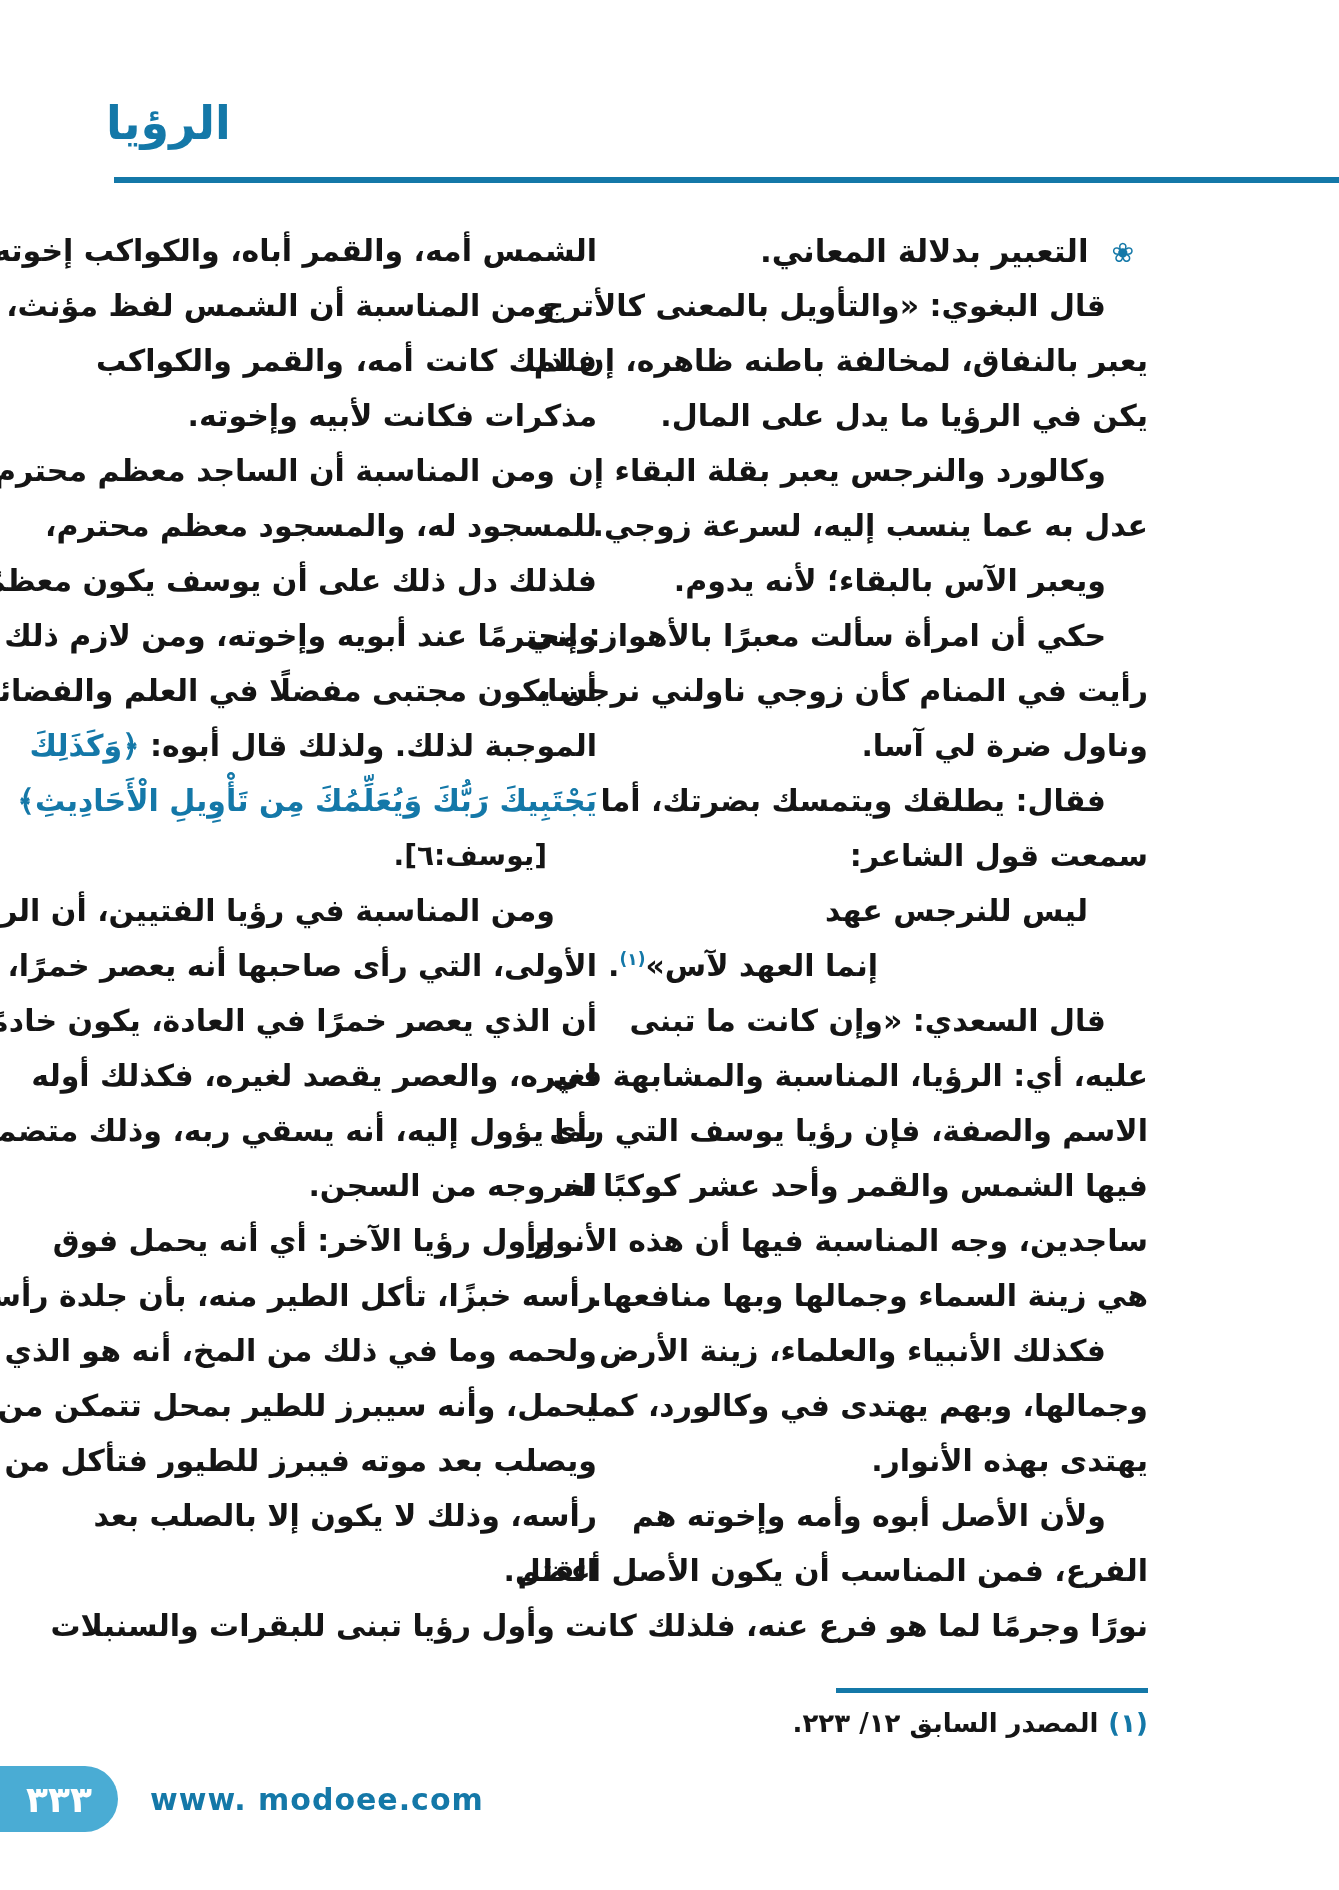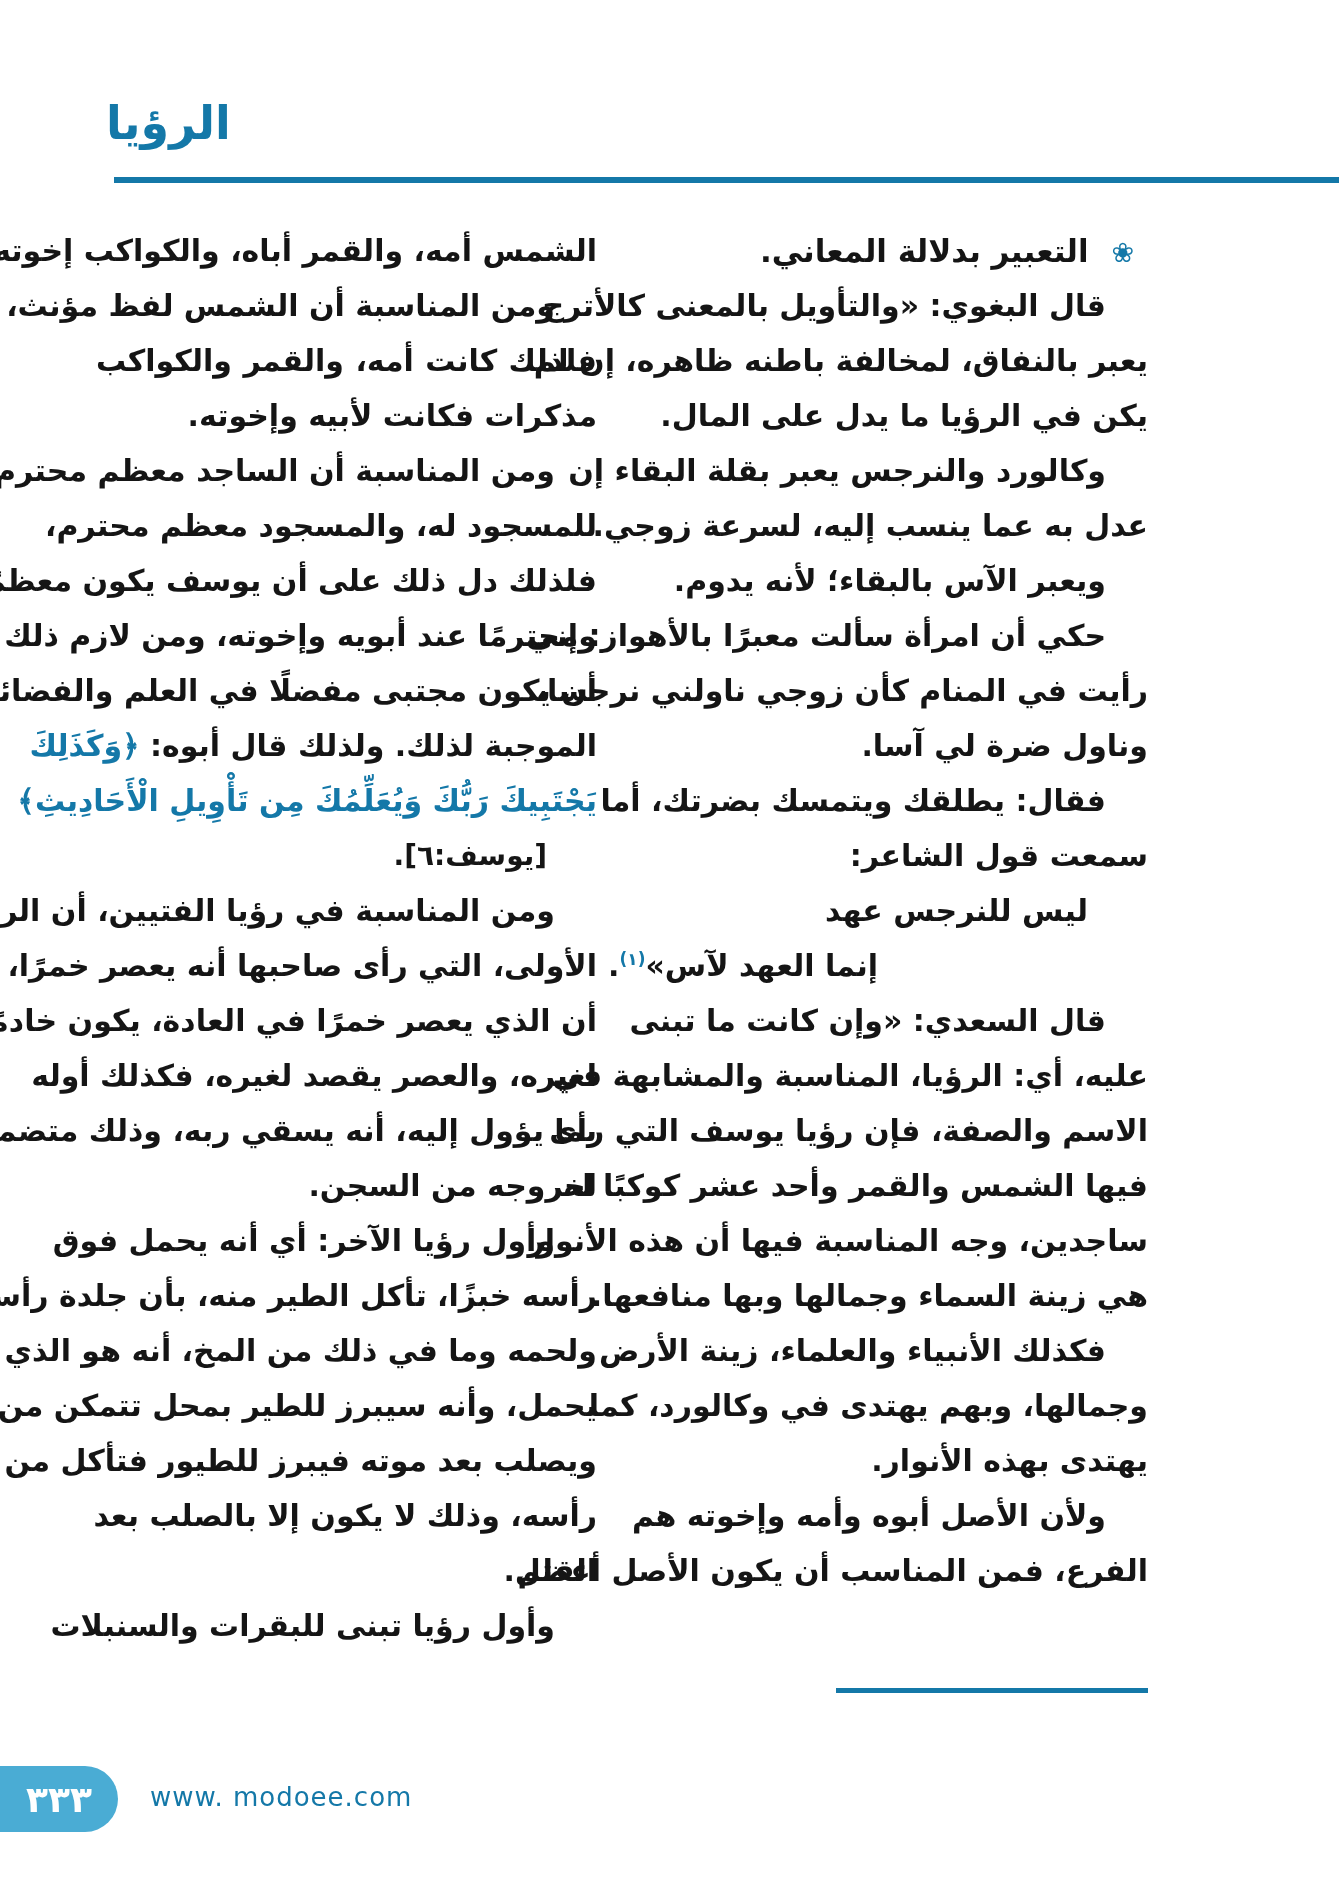--- a/index.html
+++ b/index.html
@@ -64,21 +64,21 @@
     width:118px;height:66px;
     background:var(--pill);
     border-radius:0 33px 33px 0;
     display:flex;align-items:center;justify-content:center;
     color:#ffffff;font-size:36px;font-weight:700;
   }
   .website{
     position:absolute;left:150px;top:1782px;
     direction:ltr;
     color:var(--accent);
-    font-size:26px;font-weight:400;
+    font-size:30px;font-weight:700;
     letter-spacing:1px;
   }
 </style>
 </head>
 <body>
 
 <div class="page" style="--accent: #1478a8; --pill: #4aacd4;">
 
   <div class="book-title">الرؤيا</div>
   <div class="header-rule"></div>
@@ -103,20 +103,21 @@
         <div class="line justify">عليه، أي: الرؤيا، المناسبة والمشابهة في</div>
         <div class="line justify">الاسم والصفة، فإن رؤيا يوسف التي رأى</div>
         <div class="line justify">فيها الشمس والقمر وأحد عشر كوكبًا له</div>
         <div class="line justify">ساجدين، وجه المناسبة فيها أن هذه الأنوار</div>
         <div class="line end">هي زينة السماء وجمالها وبها منافعها.</div>
         <div class="line first">فكذلك الأنبياء والعلماء، زينة الأرض</div>
         <div class="line justify">وجمالها، وبهم يهتدى في وكالورد، كما</div>
         <div class="line end">يهتدى بهذه الأنوار.</div>
         <div class="line first">ولأن الأصل أبوه وأمه وإخوته هم</div>
         <div class="line justify">الفرع، فمن المناسب أن يكون الأصل أعظم</div>
+        <div class="line justify">نورًا وجرمًا لما هو فرع عنه، فلذلك كانت</div>
       </div>
     <div class="col" id="col-left">
         <div class="line end">الشمس أمه، والقمر أباه، والكواكب إخوته.</div>
         <div class="line first">ومن المناسبة أن الشمس لفظ مؤنث،</div>
         <div class="line justify">فلذلك كانت أمه، والقمر والكواكب</div>
         <div class="line end">مذكرات فكانت لأبيه وإخوته.</div>
         <div class="line first">ومن المناسبة أن الساجد معظم محترم</div>
         <div class="line justify">للمسجود له، والمسجود معظم محترم،</div>
         <div class="line justify">فلذلك دل ذلك على أن يوسف يكون معظمًا</div>
         <div class="line justify">ومحترمًا عند أبويه وإخوته، ومن لازم ذلك</div>
@@ -135,19 +136,22 @@
         <div class="line justify">ولحمه وما في ذلك من المخ، أنه هو الذي</div>
         <div class="line justify">يحمل، وأنه سيبرز للطير بمحل تتمكن من</div>
         <div class="line justify">ويصلب بعد موته فيبرز للطيور فتأكل من</div>
         <div class="line justify">رأسه، وذلك لا يكون إلا بالصلب بعد</div>
         <div class="line end">القتل.</div>
         <div class="line first">وأول رؤيا تبنى للبقرات والسنبلات</div>
       </div>
   </div>
 
   <div class="footnote-rule"></div>
+  <div class="footnote">
+    <span class="marker">(١)</span><span>المصدر السابق ١٢/ ٢٢٣.</span>
+  </div>
 
   <div class="page-pill">
     <span>٣٣٣</span>
   </div>
   <div class="website">www. modoee.com</div>
 
 </div>
 
 </body></html>

